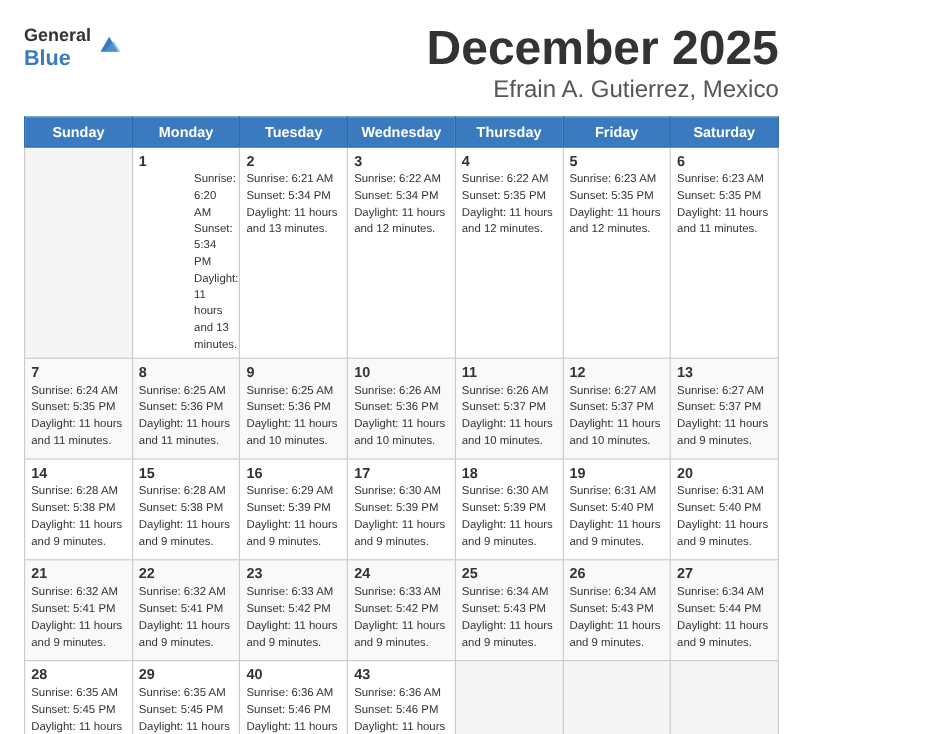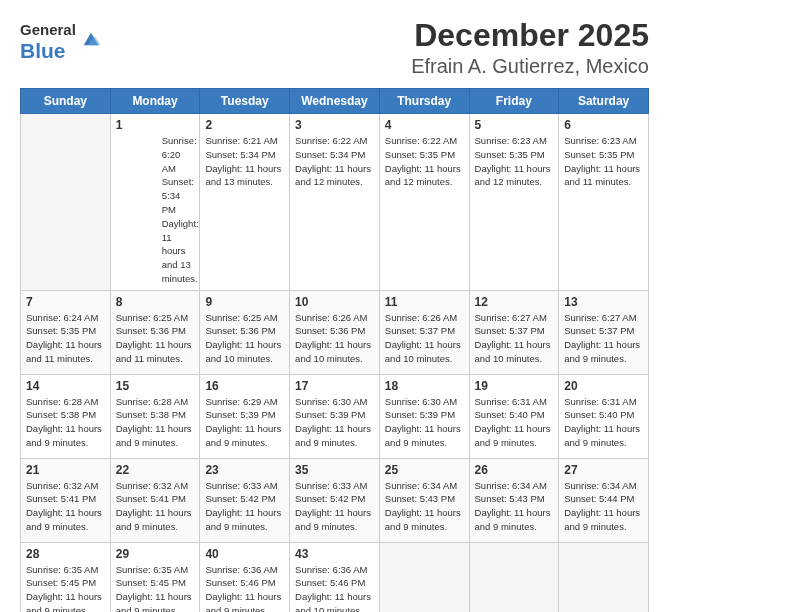--- a/index.html
+++ b/index.html
@@ -33,35 +33,35 @@
       display: flex;
       flex-direction: column;
       line-height: 1.1;
     }
     .logo-general {
       font-size: 15px;
       font-weight: bold;
       color: #333;
     }
     .logo-blue {
-      font-size: 21px;
+      font-size: 18px;
       font-weight: bold;
       color: #3a7bbf;
     }
     .logo-icon {
       width: 22px;
       height: 22px;
       margin-left: 2px;
       margin-top: -4px;
     }
     .title-block {
       text-align: right;
     }
     .month-title {
-      font-size: 32px;
+      font-size: 40px;
       font-weight: bold;
       color: #333;
       line-height: 1.1;
     }
     .subtitle {
       font-size: 20px;
       color: #555;
       margin-top: 2px;
     }
     .calendar {
@@ -284,21 +284,21 @@
 Sunset: 5:41 PM
 Daylight: 11 hours and 9 minutes.</div>
           </td>
           <td>
             <div class="day-num">23</div>
             <div class="day-info" style="white-space: pre-line;">Sunrise: 6:33 AM
 Sunset: 5:42 PM
 Daylight: 11 hours and 9 minutes.</div>
           </td>
           <td>
-            <div class="day-num">35</div>
+            <div class="day-num">24</div>
             <div class="day-info" style="white-space: pre-line;">Sunrise: 6:33 AM
 Sunset: 5:42 PM
 Daylight: 11 hours and 9 minutes.</div>
           </td>
           <td>
             <div class="day-num">25</div>
             <div class="day-info" style="white-space: pre-line;">Sunrise: 6:34 AM
 Sunset: 5:43 PM
 Daylight: 11 hours and 9 minutes.</div>
           </td>

